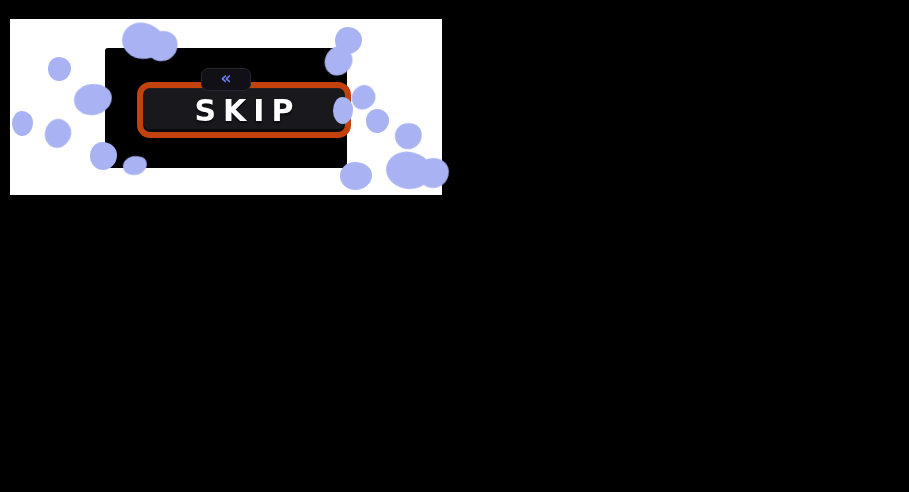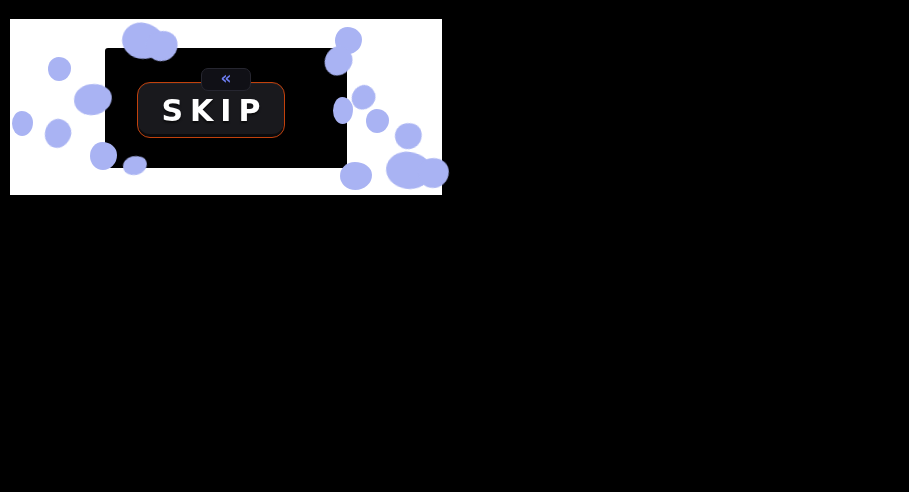--- a/index.html
+++ b/index.html
@@ -40,23 +40,23 @@
   .chevron {
     color: #6d7df2;
     font-size: 17px;
     font-weight: bold;
     line-height: 1;
     transform: translateY(-1px);
   }
   .skip-btn {
     position: absolute;
     left: 32px; top: 34px;
-    width: 148px; height: 56px;
+    width: 214px; height: 56px;
     background: #19191d;
-    border: 1px solid #c2410c;
+    border: 6px solid #c2410c;
     border-radius: 13px;
     color: #ffffff;
     font-family: "DejaVu Sans", sans-serif;
     font-weight: 800;
     font-size: 30px;
     letter-spacing: 7px;
     padding-left: 7px;
     display: flex; align-items: center; justify-content: center;
     z-index: 2;
     cursor: pointer;

